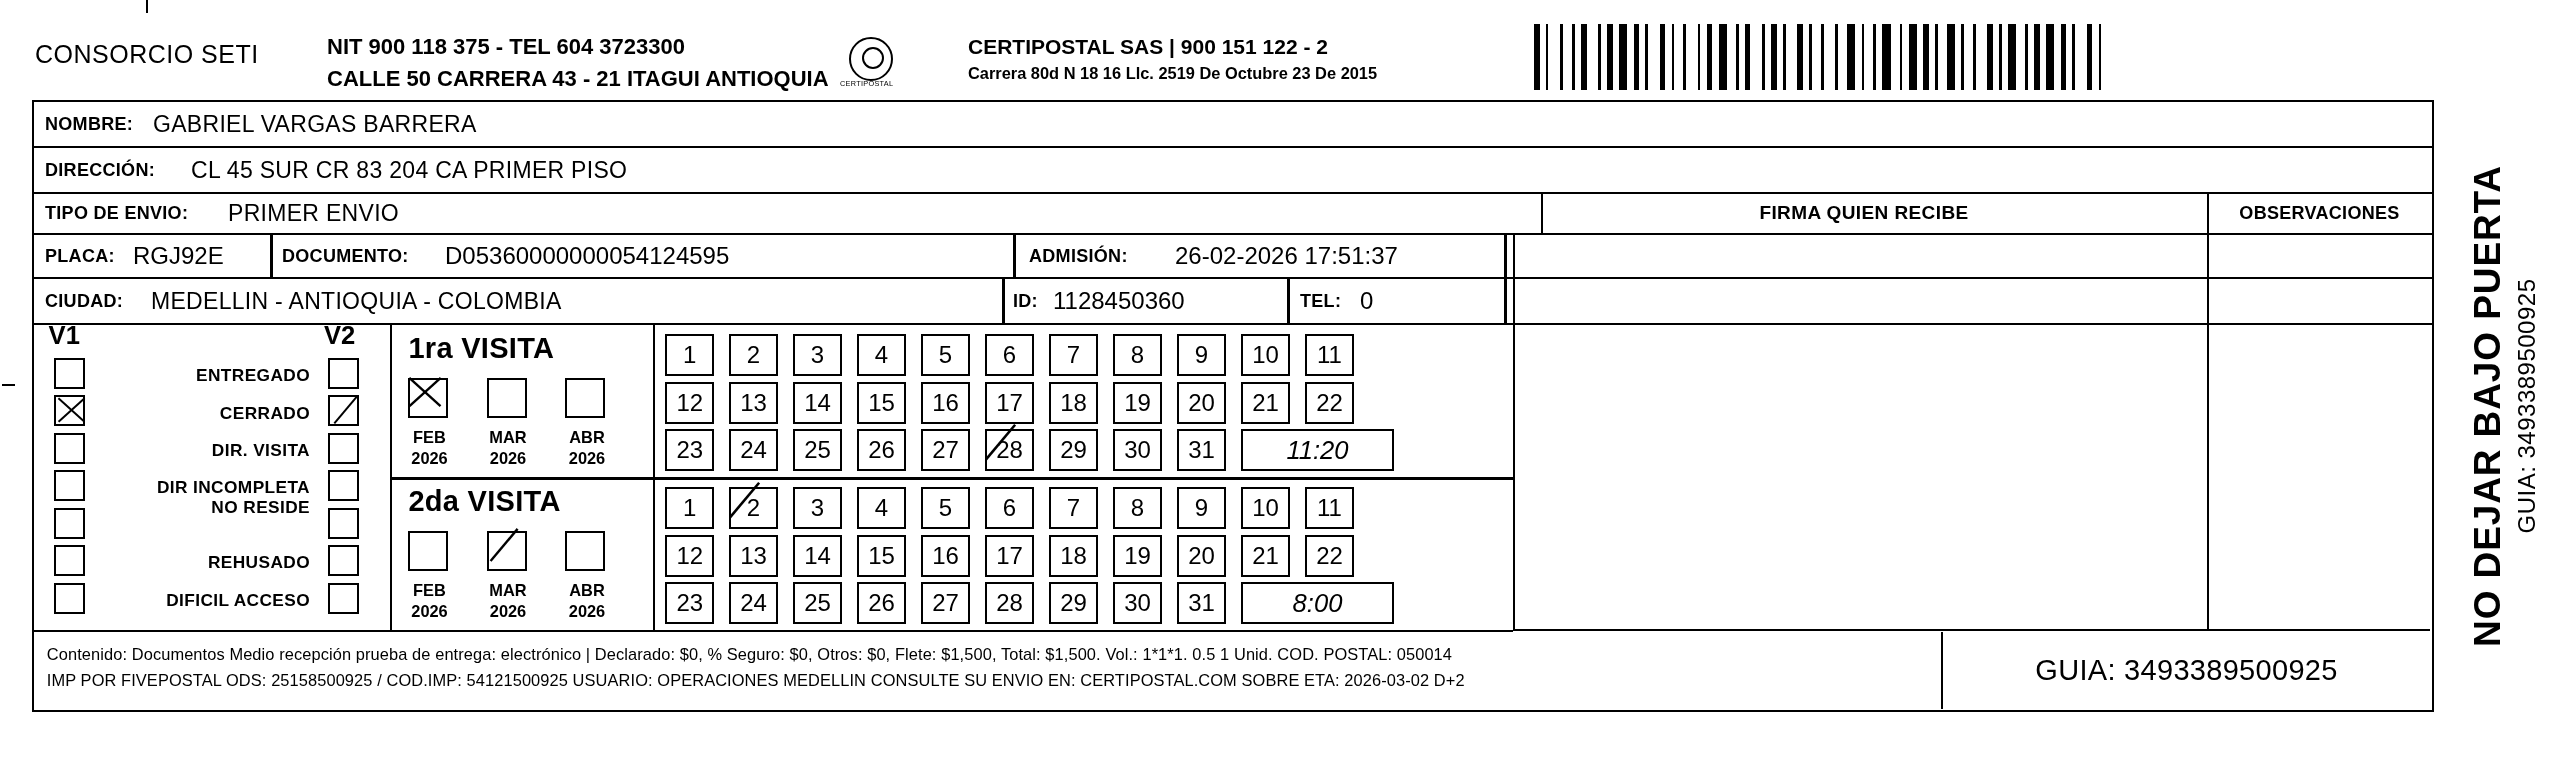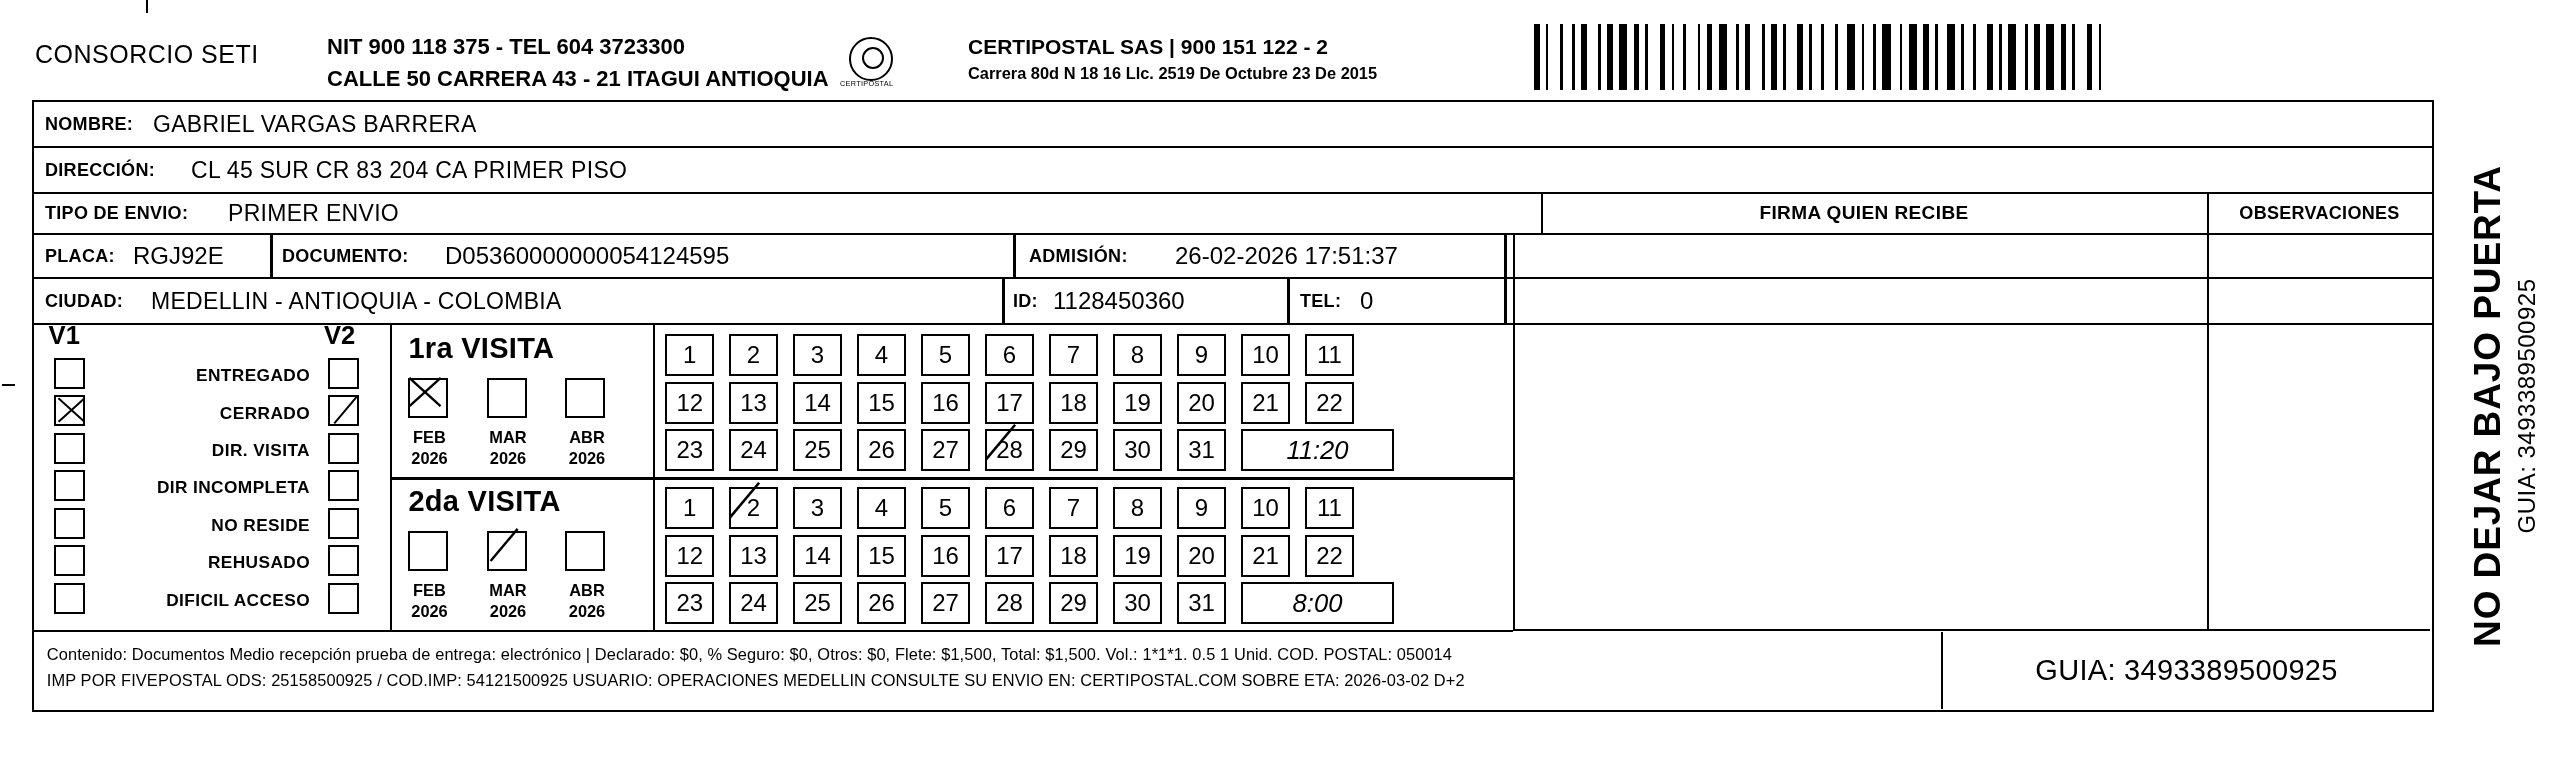--- a/index.html
+++ b/index.html
@@ -261,21 +261,21 @@
           <div class="chkbox" style="left: 294px; top: 70px;">
             <span class="slash"></span>
           </div>
           <div class="chkbox" style="left: 20px; top: 108px;"></div>
           <div class="chk-label" style="left: 66px; top: 115px;">DIR. VISITA</div>
           <div class="chkbox" style="left: 294px; top: 108px;"></div>
           <div class="chkbox" style="left: 20px; top: 145px;"></div>
           <div class="chk-label" style="left: 66px; top: 152px;">DIR INCOMPLETA</div>
           <div class="chkbox" style="left: 294px; top: 145px;"></div>
           <div class="chkbox" style="left: 20px; top: 183px;"></div>
-          <div class="chk-label" style="left: 66px; top: 190px;">NO RESIDE</div>
+          <div class="chk-label" style="left: 66px; top: 172px;">NO RESIDE</div>
           <div class="chkbox" style="left: 294px; top: 183px;"></div>
           <div class="chkbox" style="left: 20px; top: 220px;"></div>
           <div class="chk-label" style="left: 66px; top: 227px;">REHUSADO</div>
           <div class="chkbox" style="left: 294px; top: 220px;"></div>
           <div class="chkbox" style="left: 20px; top: 258px;"></div>
           <div class="chk-label" style="left: 66px; top: 265px;">DIFICIL ACCESO</div>
           <div class="chkbox" style="left: 294px; top: 258px;"></div>
         </div>
 
       <div id="visit1">

